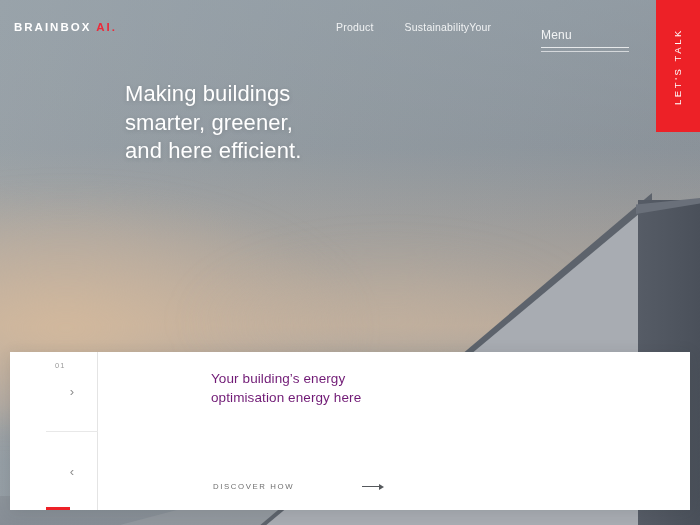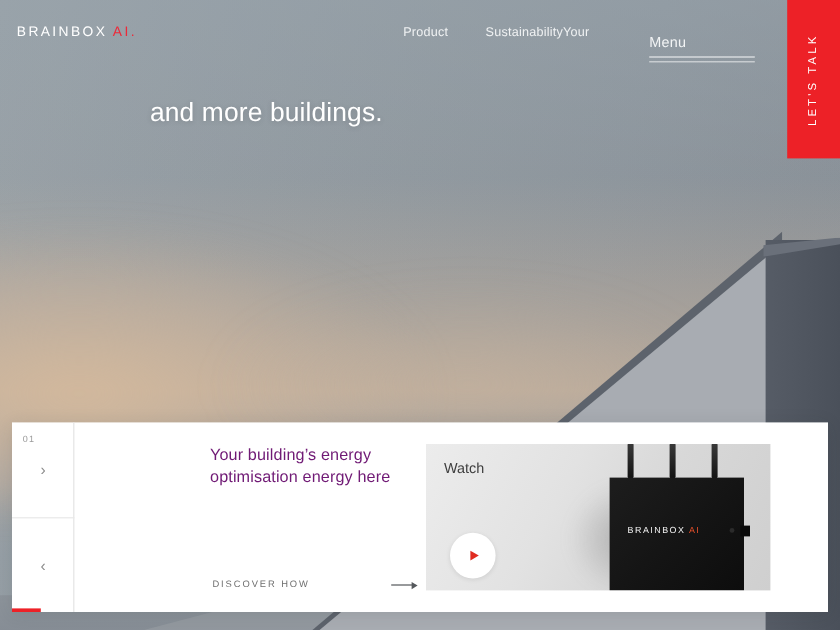--- a/index.html
+++ b/index.html
@@ -85,21 +85,21 @@
   }
 
   
   .nav {
     position:absolute; left:0; top:0; width:700px; height:56px;
     display:flex; align-items:center;
     z-index:20;
   }
   .logo {
     position:absolute; left:14px; top:21px;
-    font-size:11.5px; letter-spacing:2.0px; font-weight:400;
+    font-size:11.5px; letter-spacing:2.0px; font-weight:700;
     color:#ffffff; white-space:nowrap;
   }
   .logo .ai { color:#ed2939; }
 
   .nav-links {
     position:absolute; left:320px; top:21px;
     display:flex; align-items:center; gap:0;
   }
   .nav-link {
     color:#f0f2f3; font-size:10.5px; letter-spacing:.2px;
@@ -137,20 +137,21 @@
     letter-spacing:.1px;
     text-shadow:0 1px 4px rgba(60,65,70,0.22);
   }
 
   
   .panel {
     position:absolute; left:10px; top:352px; width:680px; height:158px;
     background:#ffffff; z-index:30;
     box-shadow:0 2px 14px rgba(40,44,48,0.13);
     display:flex;
+    padding-left:36px;
   }
 
   
   .slider-rail {
     position:relative; width:52px; height:158px; flex:0 0 52px;
     border-right:1px solid #e4e4e4;
   }
   .slide-no {
     position:absolute; left:9px; top:9px;
     font-size:7.5px; color:#9a9a9a; letter-spacing:1px;
@@ -172,21 +173,21 @@
   .slide-body {
     position:relative; flex:1; height:158px;
   }
   .slide-title {
     position:absolute; left:113px; top:18px;
     font-size:13.5px; line-height:1.38; color:#701a75; font-weight:400;
     letter-spacing:.1px;
   }
   .discover {
     position:absolute; left:115px; top:130px;
-    display:flex; align-items:flex-end; gap:16px;
+    display:flex; align-items:center; gap:16px;
     cursor:pointer;
   }
   .discover-label {
     font-size:7.8px; letter-spacing:1.6px; color:#6f6f6f;
     text-transform:uppercase;
   }
   .discover-arrow {
     position:relative; margin-left:52px; width:22px; height:7px;
   }
   .discover-arrow::before {
@@ -285,21 +286,23 @@
       <div class="menu-rule"></div>
       <div class="menu-rule second"></div>
     </div>
   </div>
 
   <div class="lets-talk">
     <span>LET'S TALK</span>
   </div>
 
   <div class="headline">
-    <div>and more buildings.</div>
+    <div>Making buildings</div>
+    <div>smarter, greener,</div>
+    <div>and here efficient.</div>
   </div>
 
   <div class="panel">
 
     <div class="slider-rail">
       <div class="slide-no">01</div>
       <div class="rail-cell next">›</div>
       <div class="rail-cell prev">‹</div>
       <div class="rail-progress"></div>
     </div>
@@ -308,32 +311,16 @@
       <div class="slide-title">
         <div>Your building’s energy</div>
         <div>optimisation energy here</div>
       </div>
 
       <div class="discover">
         <span class="discover-label">DISCOVER HOW</span>
         <span class="discover-arrow"></span>
       </div>
 
-      <div class="watch-card">
-        <div class="watch-label">Watch</div>
-
-        <div class="device-shadow"></div>
-        <div class="ant a1"></div>
-        <div class="ant a2"></div>
-        <div class="ant a3"></div>
-        <div class="device"></div>
-        <div class="device-brand"><span>BRAINBOX</span> <span class="ai">AI</span></div>
-        <div class="device-dot"></div>
-        <div class="device-port"></div>
-
-        <div class="play-btn">
-          <span class="play-tri"></span>
-        </div>
-      </div>
     </div>
   </div>
 
 </div>
 
 </body></html>

